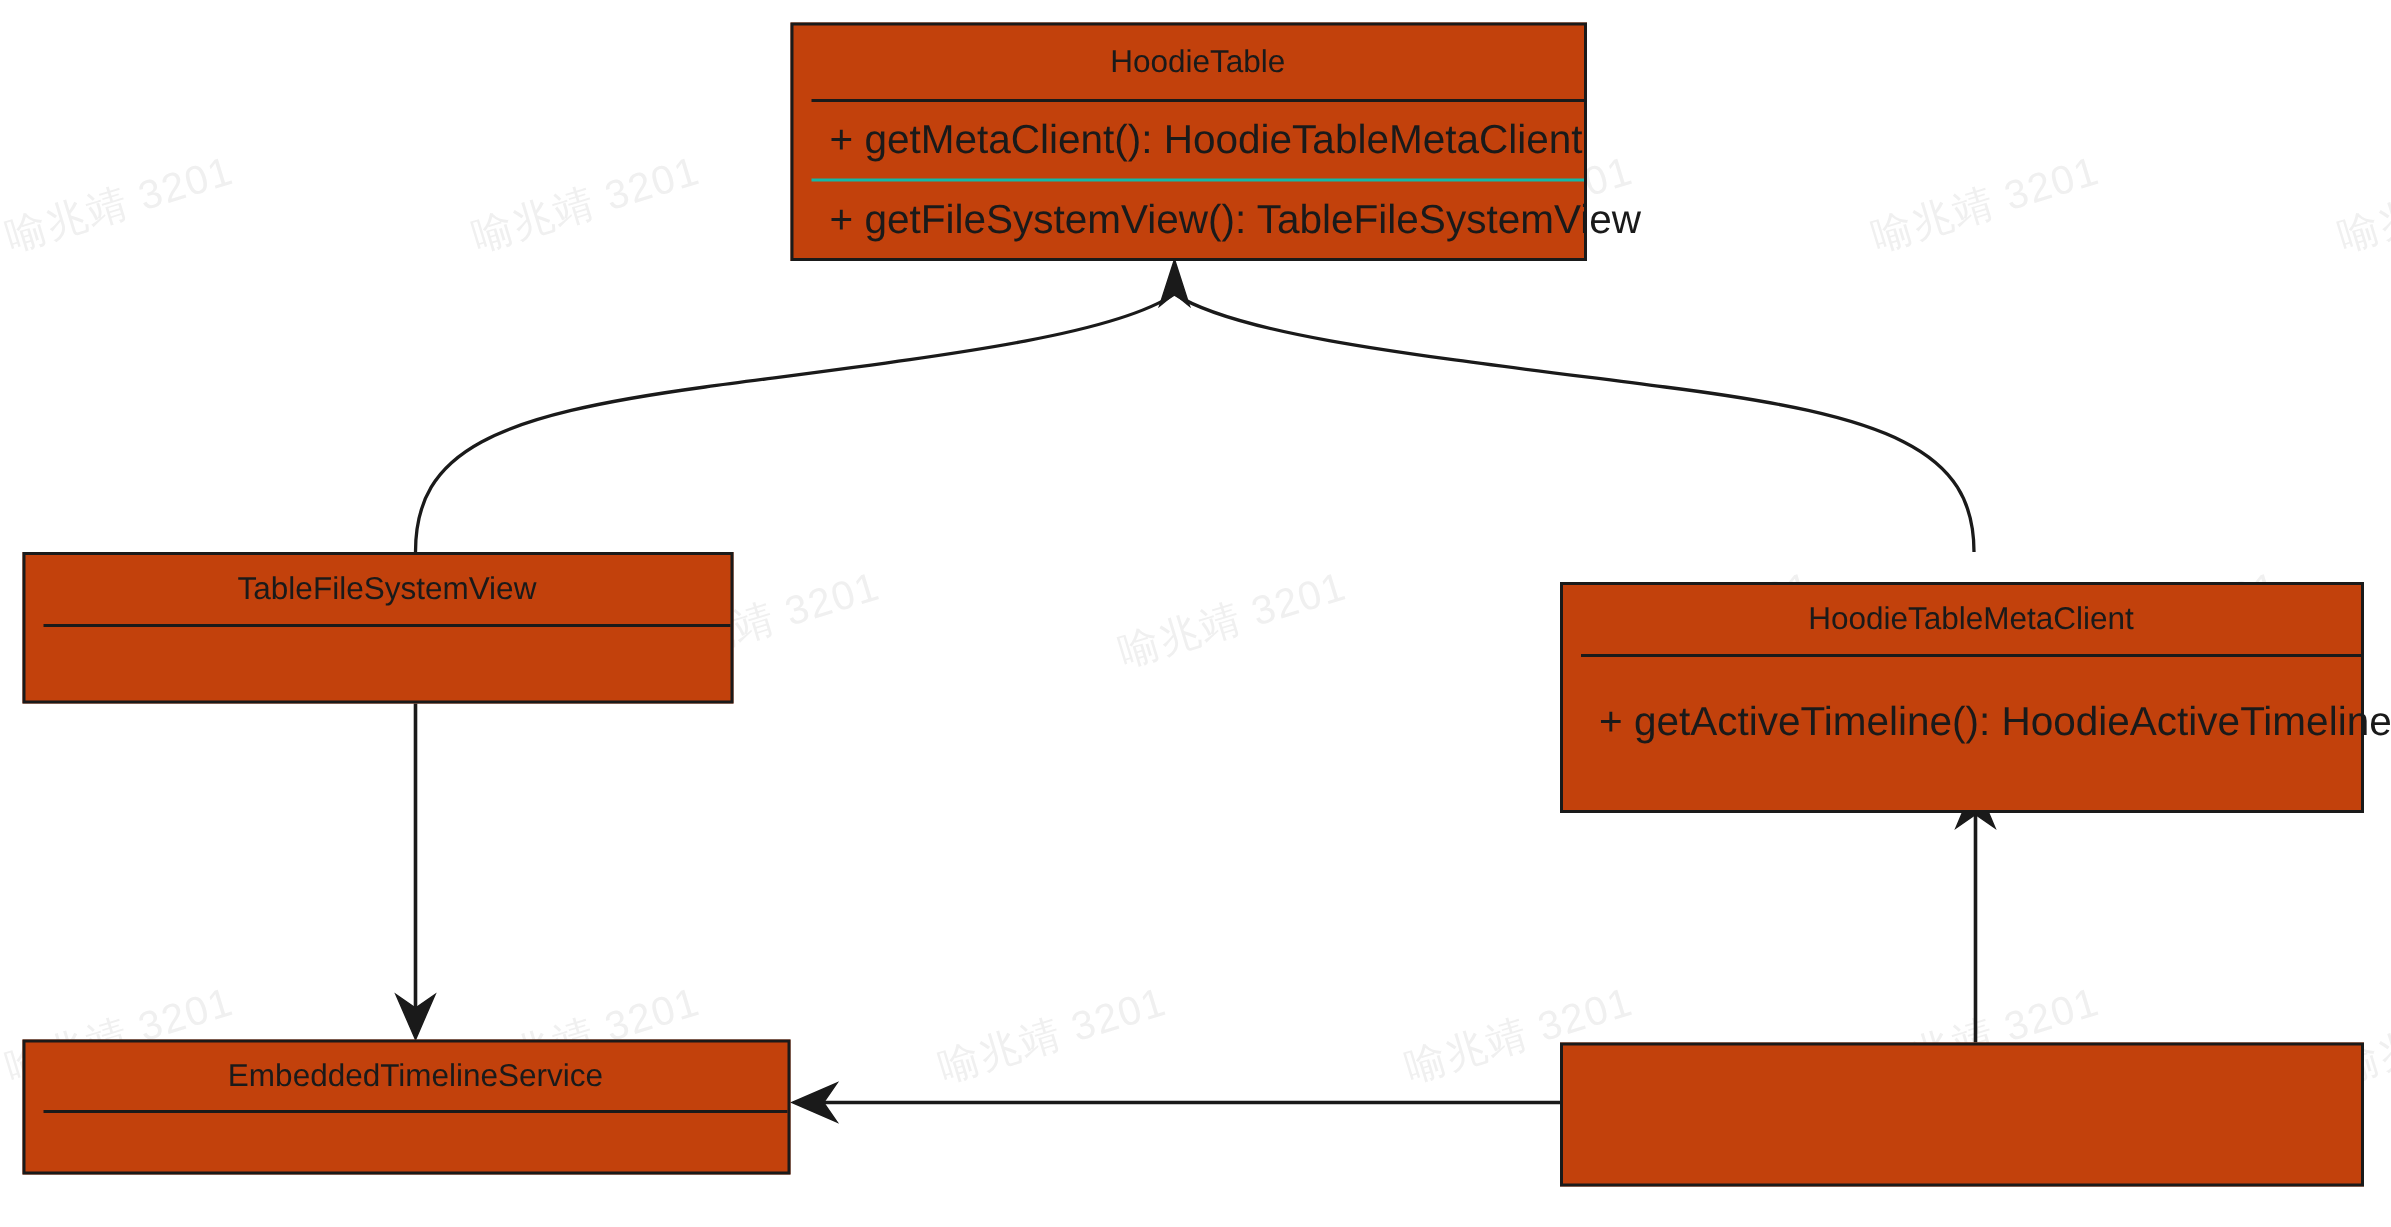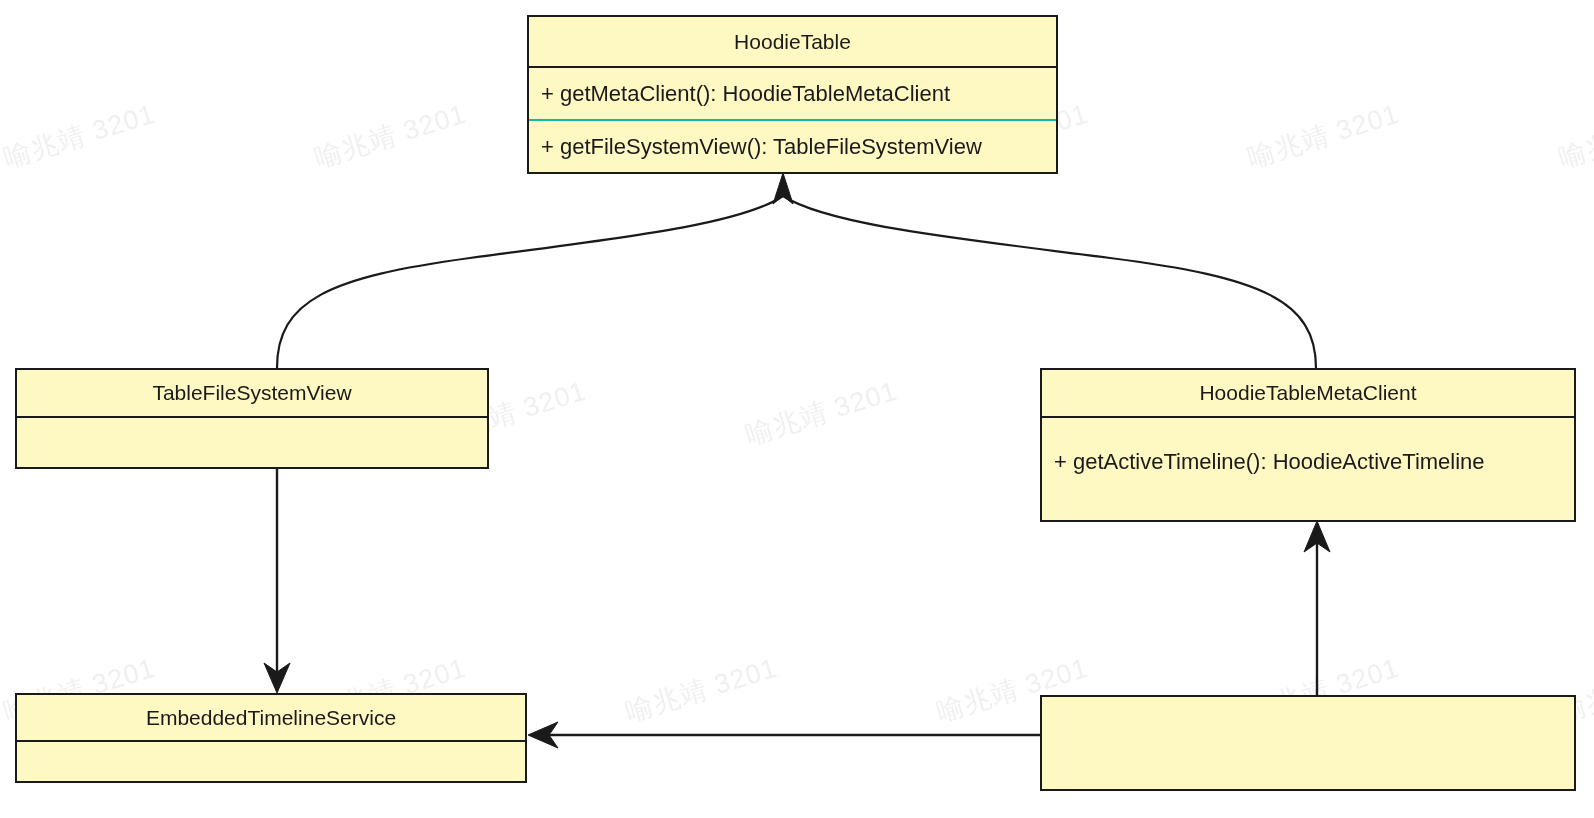--- a/index.html
+++ b/index.html
@@ -42,23 +42,24 @@
     left: 0; top: 0;
     width: 1594px;
     height: 818px;
     z-index: 2;
   }
 
   
   .class-box {
     position: absolute;
     box-sizing: border-box;
-    background: #fef9c3;
+    background: #c2410c;
     border: 2px solid #1a1a1a;
     z-index: 3;
+    padding-left: 12px;
   }
   .class-title {
     box-sizing: border-box;
     text-align: center;
     color: #1a1a1a;
     font-size: 21px;
     display: flex;
     align-items: center;
     justify-content: center;
     border-bottom: 2px solid #1a1a1a;
@@ -68,41 +69,41 @@
     box-sizing: border-box;
     display: flex;
     flex-direction: column;
   }
   .member-row {
     box-sizing: border-box;
     display: flex;
     align-items: center;
     padding-left: 12px;
     color: #1a1a1a;
-    font-size: 22px;
+    font-size: 27px;
     white-space: nowrap;
     flex: 1 1 auto;
   }
   .member-row + .member-row {
     border-top: 2px solid #14b8a6;
   }
   .member-row.empty {
     padding-left: 0;
   }
 
   
   #box-hoodie-table          { left: 527px; top: 15px;  width: 531px; height: 159px; }
   #box-hoodie-table .class-title { height: 51px; }
   #box-hoodie-table .class-members { height: 104px; }
 
   #box-table-file-system-view { left: 15px; top: 368px; width: 474px; height: 101px; }
   #box-table-file-system-view .class-title { height: 48px; }
   #box-table-file-system-view .class-members { height: 49px; }
 
-  #box-hoodie-table-meta-client { left: 1040px; top: 368px; width: 536px; height: 154px; }
+  #box-hoodie-table-meta-client { left: 1040px; top: 388px; width: 536px; height: 154px; }
   #box-hoodie-table-meta-client .class-title { height: 48px; }
   #box-hoodie-table-meta-client .class-members { height: 87px; }
 
   #box-embedded-timeline-service { left: 15px; top: 693px; width: 512px; height: 90px; }
   #box-embedded-timeline-service .class-title { height: 47px; }
   #box-embedded-timeline-service .class-members { height: 39px; }
 
   #box-table-timeline-view { left: 1040px; top: 695px; width: 536px; height: 96px; }
   #box-table-timeline-view .class-title { height: 38px; }
   #box-table-timeline-view .class-members { height: 54px; }

